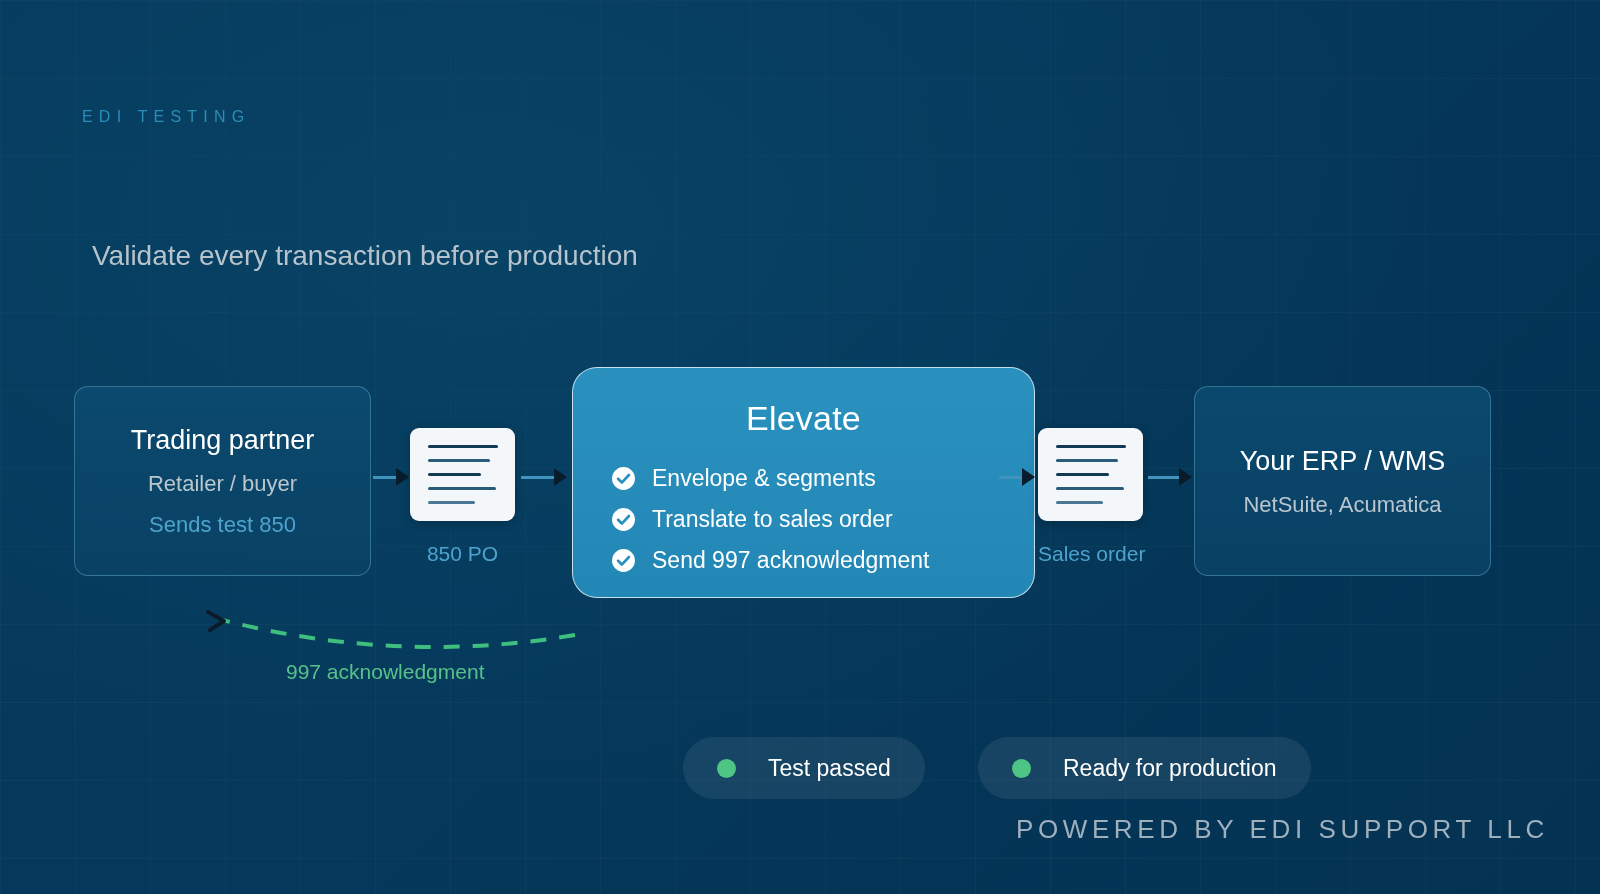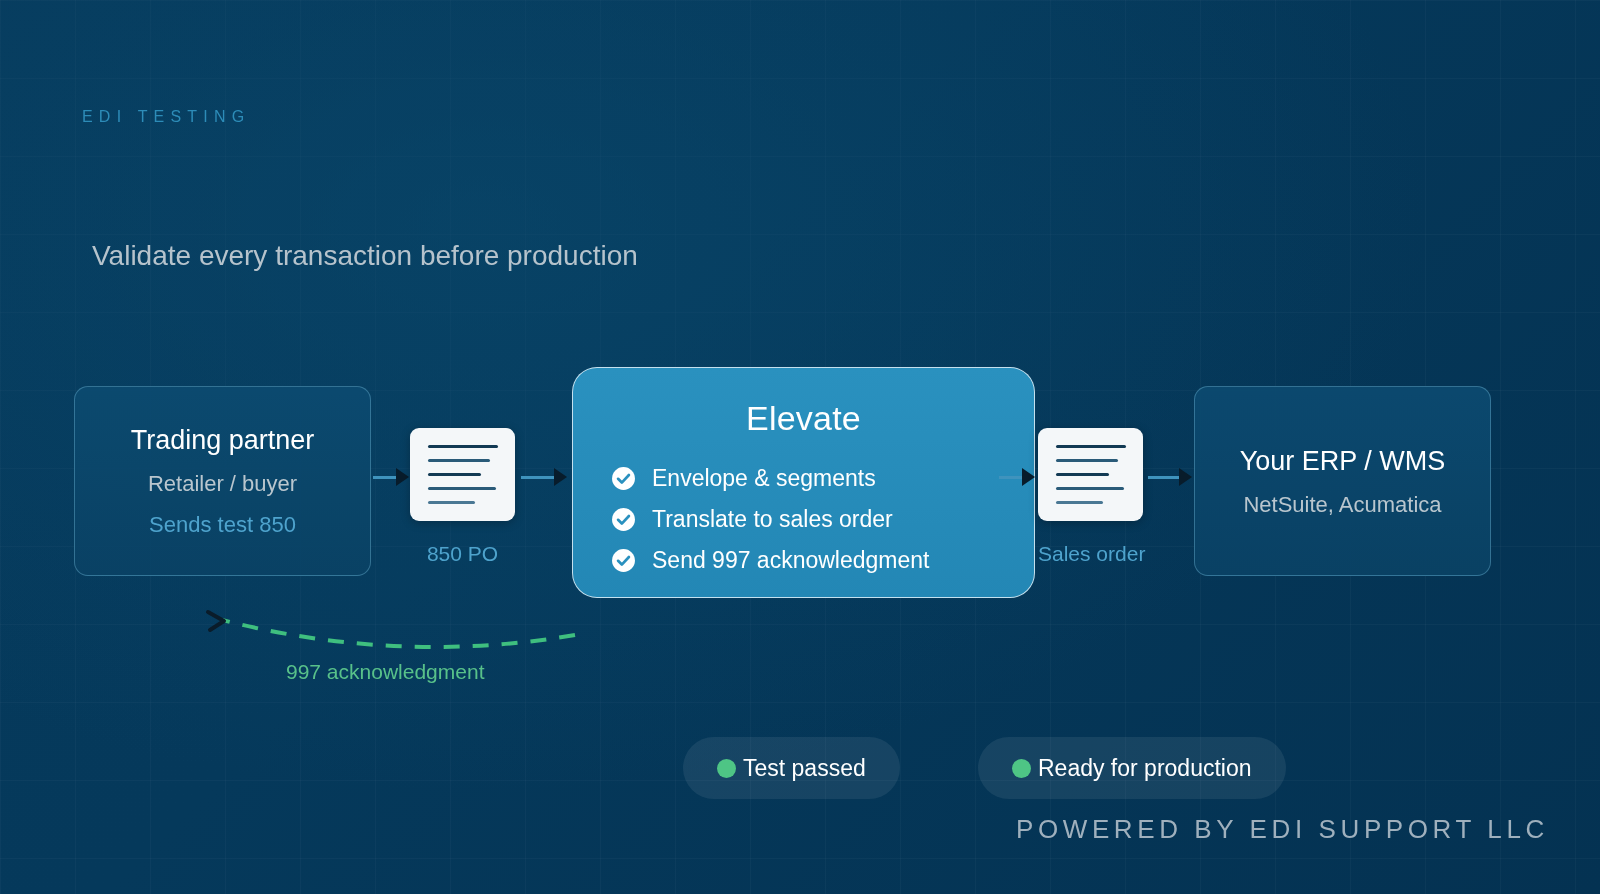--- a/index.html
+++ b/index.html
@@ -139,21 +139,21 @@
   .ack-label{
     position:absolute; left:286px; top:660px;
     font-size:21px; color:#58c18a; white-space:nowrap;
   }
 
   
   .pill{
     position:absolute; height:62px;
     border-radius:31px;
     background:rgba(255,255,255,0.075);
-    display:flex; align-items:center; gap:7px;
+    display:flex; align-items:center; gap:32px;
     padding:0 34px;
   }
   .pill .dot{ width:19px;height:19px;border-radius:50%;background:#4ec585; flex:0 0 19px;}
   .pill .ptxt{ font-size:23px; color:#ffffff; white-space:nowrap;}
   #pill-1{ left:683px; top:737px; }
   #pill-2{ left:978px; top:737px; }
 
   
   .footer{
     position:absolute; left:1016px; top:814px;

